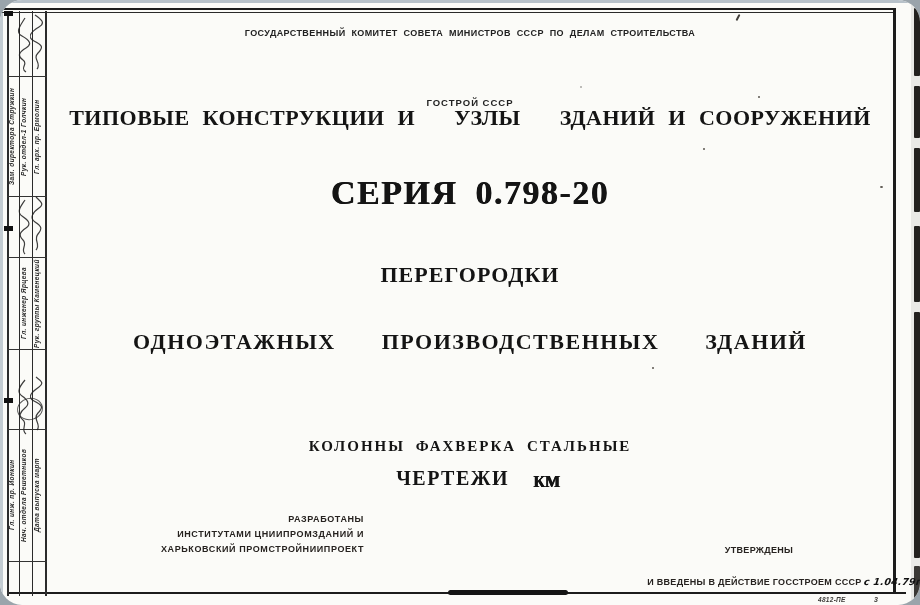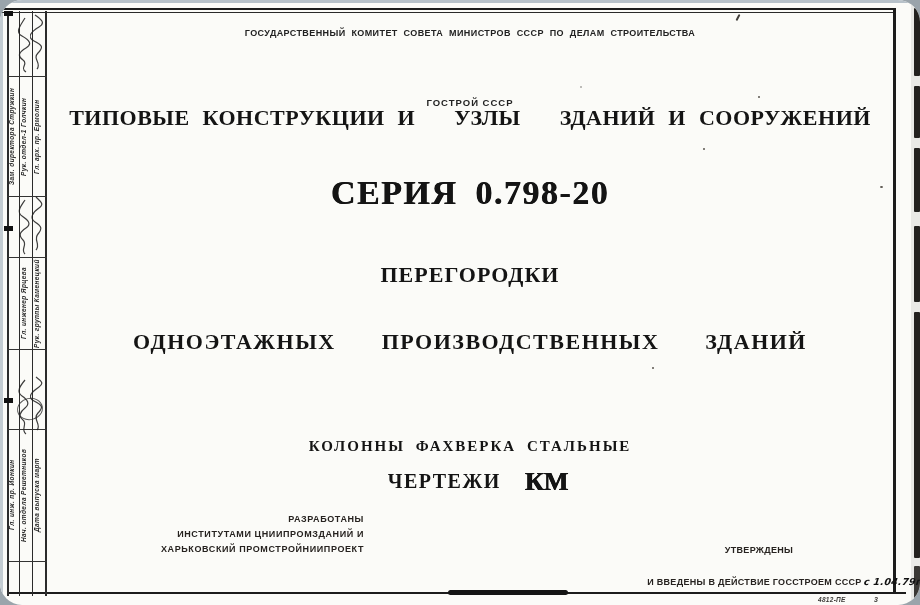--- a/index.html
+++ b/index.html
@@ -26,21 +26,21 @@
   .org2{top:57px;font-size:9.5px;font-weight:bold;letter-spacing:1px;color:#222;margin-top:40px;}
   .serif{font-family:"Liberation Serif",serif;font-weight:bold;color:#141414;}
   .title-top{top:105px;font-size:22px;letter-spacing:.5px;word-spacing:7px;}
   .series{top:174px;font-size:34px;letter-spacing:1.5px;word-spacing:8px;text-shadow:.4px 0 0 #141414;}
   .subject1{top:262px;font-size:22px;letter-spacing:1px;}
   .subject2{top:303px;font-size:22px;letter-spacing:1.5px;word-spacing:16px;margin-top:26px;}
   .issue{top:364px;font-size:16px;letter-spacing:1.5px;word-spacing:8px;}
   .issue-subject{top:409px;font-size:15px;letter-spacing:2px;word-spacing:5px;margin-top:29px;}
   .drawings{top:449px;}
   .drawings .lbl{font-size:20px;letter-spacing:1.5px;vertical-align:2px;}
-  .drawings .code{font-size:26px;margin-left:24px;text-shadow:.7px 0 0 #111,0 .4px 0 #111;}
+  .drawings .code{font-size:16px;margin-left:24px;text-shadow:.7px 0 0 #111,0 .4px 0 #111;}
   
   .developed{position:absolute;left:104px;top:512px;width:260px;text-align:right;
     font-size:9px;font-weight:bold;line-height:15px;letter-spacing:.6px;color:#26221f;}
   .approved{position:absolute;left:636px;top:510px;width:246px;text-align:left;
     font-size:9px;font-weight:bold;line-height:16px;letter-spacing:.3px;color:#26221f;white-space:pre;}
   .approved .l1{display:block;text-align:center;}
   .hand{display:inline-block;font-family:"DejaVu Sans",sans-serif;font-style:italic;
     font-weight:bold;transform:skewX(-8deg);font-size:9.5px;color:#111;}
   
   .stamp-vline{position:absolute;top:11px;height:585px;background:#2b2b2b;width:1px;}

